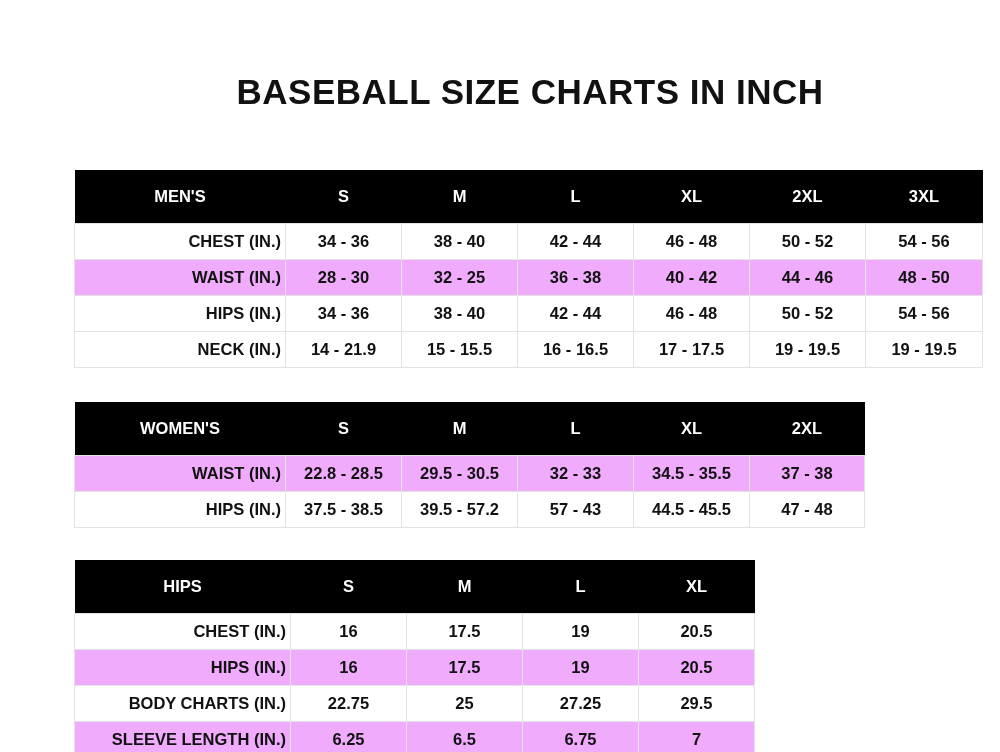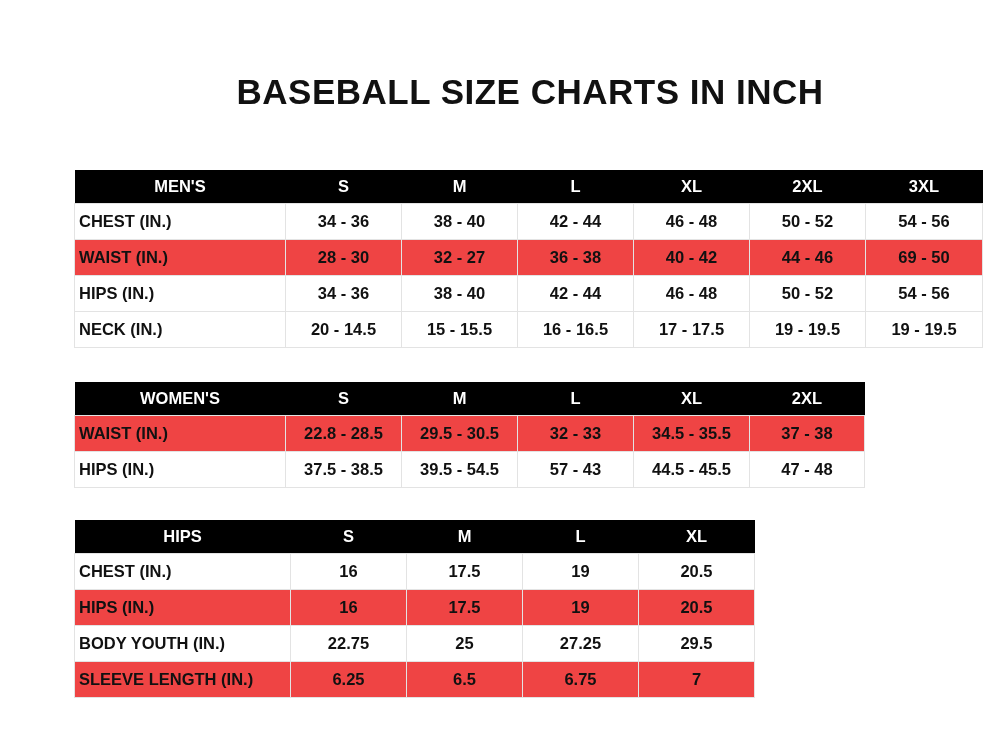--- a/index.html
+++ b/index.html
@@ -44,43 +44,43 @@
   table.men { width: 908px; }
   table.women { width: 790px; }
   table.youth { width: 680px; }
 
   thead th {
     background: #000000;
     color: #ffffff;
     font-weight: bold;
     font-size: 16.5px;
     height: 29px;
-    padding: 2px 4px;
+    padding: 12px 4px;
     text-align: center;
     border: none;
   }
   thead th.rowlabel {
     text-align: center;
   }
   tbody td {
     height: 31px;
     padding: 2px 4px;
     text-align: center;
     border: 1px solid #e3e3e3;
     background: #ffffff;
     color: #111111;
     font-weight: bold;
     font-size: 16.5px;
     white-space: nowrap;
   }
   tbody tr.alt td {
-    background: #ef4444;
+    background: #f0abfc;
   }
   tbody td.rowlabel {
-    text-align: left;
+    text-align: right;
   }
   .gap-lg { height: 34px; }
   .gap-md { height: 32px; }
 </style>
 </head>
 <body>
 
 <div class="page">
 
   <h1 class="title">BASEBALL SIZE CHARTS IN INCH</h1>
@@ -114,38 +114,38 @@
           <td>34 - 36</td>
           <td>38 - 40</td>
           <td>42 - 44</td>
           <td>46 - 48</td>
           <td>50 - 52</td>
           <td>54 - 56</td>
         </tr>
         <tr class="alt">
           <td class="rowlabel">WAIST (IN.)</td>
           <td>28 - 30</td>
-          <td>32 - 27</td>
+          <td>32 - 25</td>
           <td>36 - 38</td>
           <td>40 - 42</td>
           <td>44 - 46</td>
-          <td>69 - 50</td>
+          <td>48 - 50</td>
         </tr>
         <tr>
           <td class="rowlabel">HIPS (IN.)</td>
           <td>34 - 36</td>
           <td>38 - 40</td>
           <td>42 - 44</td>
           <td>46 - 48</td>
           <td>50 - 52</td>
           <td>54 - 56</td>
         </tr>
         <tr>
           <td class="rowlabel">NECK (IN.)</td>
-          <td>20 - 14.5</td>
+          <td>14 - 21.9</td>
           <td>15 - 15.5</td>
           <td>16 - 16.5</td>
           <td>17 - 17.5</td>
           <td>19 - 19.5</td>
           <td>19 - 19.5</td>
         </tr>
       </tbody>
     </table>
 
     <div class="gap-lg"></div>
@@ -174,21 +174,21 @@
           <td class="rowlabel">WAIST (IN.)</td>
           <td>22.8 - 28.5</td>
           <td>29.5 - 30.5</td>
           <td>32 - 33</td>
           <td>34.5 - 35.5</td>
           <td>37 - 38</td>
         </tr>
         <tr>
           <td class="rowlabel">HIPS (IN.)</td>
           <td>37.5 - 38.5</td>
-          <td>39.5 - 54.5</td>
+          <td>39.5 - 57.2</td>
           <td>57 - 43</td>
           <td>44.5 - 45.5</td>
           <td>47 - 48</td>
         </tr>
       </tbody>
     </table>
 
     <div class="gap-md"></div>
 
     <table class="youth">
@@ -217,21 +217,21 @@
           <td>20.5</td>
         </tr>
         <tr class="alt">
           <td class="rowlabel">HIPS (IN.)</td>
           <td>16</td>
           <td>17.5</td>
           <td>19</td>
           <td>20.5</td>
         </tr>
         <tr>
-          <td class="rowlabel">BODY YOUTH (IN.)</td>
+          <td class="rowlabel">BODY CHARTS (IN.)</td>
           <td>22.75</td>
           <td>25</td>
           <td>27.25</td>
           <td>29.5</td>
         </tr>
         <tr class="alt">
           <td class="rowlabel">SLEEVE LENGTH (IN.)</td>
           <td>6.25</td>
           <td>6.5</td>
           <td>6.75</td>

